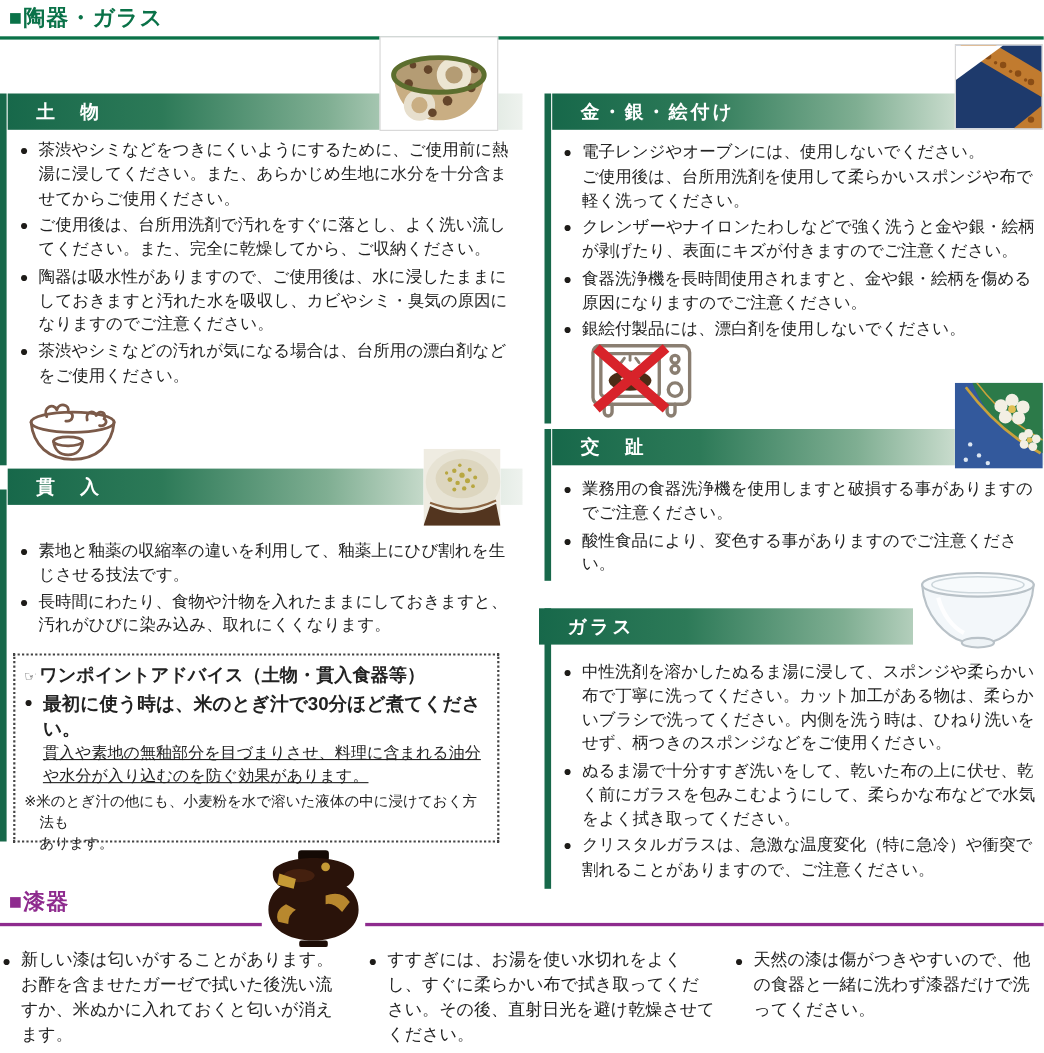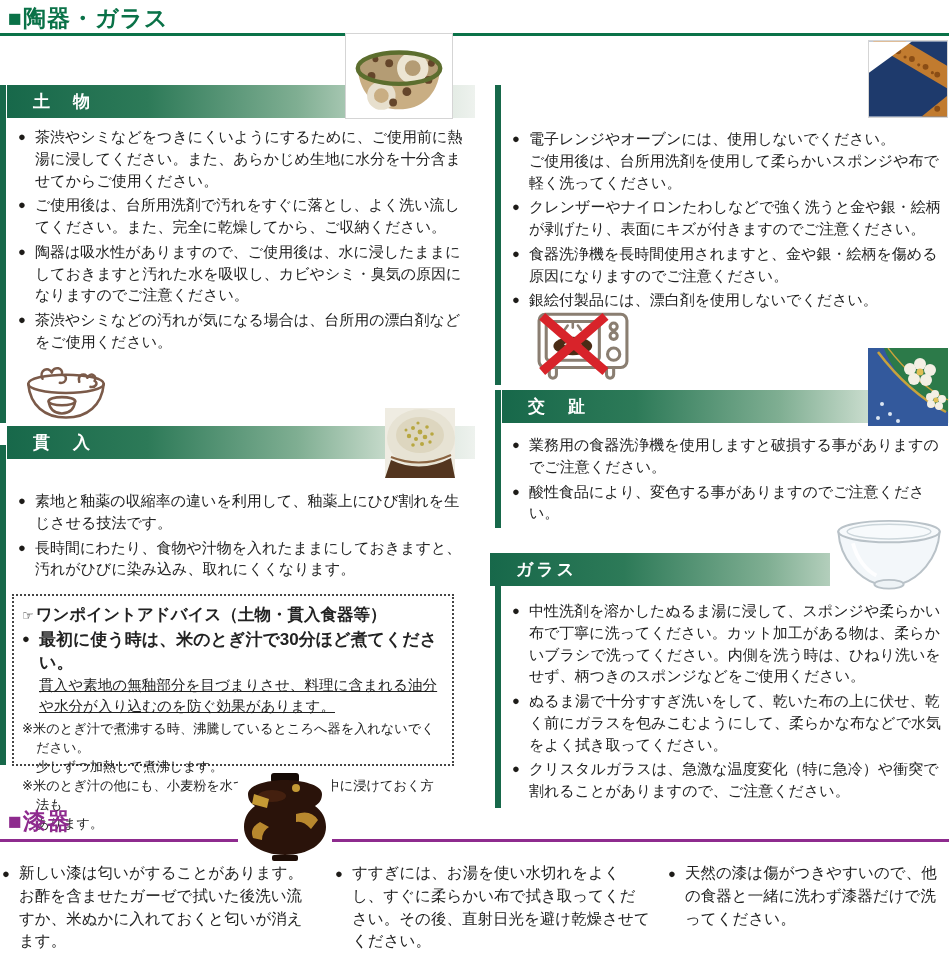--- a/index.html
+++ b/index.html
@@ -1,21 +1,21 @@
 <!DOCTYPE html>
 <html><head>
 <meta charset="utf-8">
 <style>
   html,body{margin:0;padding:0;background:#fff;}
   .page{
     position:relative;width:949px;height:957px;background:#fff;overflow:hidden;
     font-family:"Liberation Sans","DejaVu Sans",sans-serif;color:#222;
   }
   
-  .main-title{position:absolute;font-size:23px;font-weight:bold;letter-spacing:1px;}
+  .main-title{position:absolute;font-size:20px;font-weight:bold;letter-spacing:1px;}
   .title-green{left:8px;top:3px;color:#0a7248;}
   .title-purple{left:8px;top:806px;color:#8e2b8e;}
   .rule{position:absolute;left:0;width:949px;height:3px;}
   .rule-green{top:33px;background:#0a7248;}
   .rule-purple{top:839px;background:#8e2b8e;}
   
   .sec-header{
     position:absolute;height:33px;line-height:33px;
     background:linear-gradient(90deg,#17684a 0%,#2d7a58 30%,#7fae92 62%,#c9dccd 82%,#eef2ee 100%);
     color:#fff;font-weight:bold;font-size:17px;letter-spacing:3px;padding-left:26px;box-sizing:border-box;
@@ -147,27 +147,28 @@
   <div class="advice">
     <div class="advice-title-row">
       <span class="hand">☞</span>
       <span>ワンポイントアドバイス（土物・貫入食器等）</span>
     </div>
     <div class="bullet point">
       <span class="bm">●</span>
       <p>最初に使う時は、米のとぎ汁で30分ほど煮てください。</p>
     </div>
     <p class="advice-detail">貫入や素地の無釉部分を目づまりさせ、料理に含まれる油分や水分が入り込むのを防ぐ効果があります。</p>
-    <p class="advice-note">※米のとぎ汁で煮沸する時、沸騰しているところへ器を入れないでください。
-少しずつ加熱して煮沸します。</p>
     <p class="advice-note">※米のとぎ汁の他にも、小麦粉を水で溶いた液体の中に浸けておく方法も
 あります。</p>
   </div>
 
   <div class="vbar" style="left:495px;top:85px;height:300px;"></div>
+  <div class="sec-header" style="left:502px;top:85px;width:447px;">
+    <span>金・銀・絵付け</span>
+  </div>
 
   <div class="photo boxed" style="left:868px;top:40px;width:80px;height:78px;">
     <svg viewBox="0 0 80 77">
       <rect width="80" height="77" fill="#1e3a6c"></rect>
       <path d="M8,-6 L86,40" stroke="#c17b2f" stroke-width="20" fill="none"></path>
       <g fill="#8a4d15">
         <circle cx="30" cy="10" r="3"></circle>
           <circle cx="44" cy="18" r="3"></circle>
           <circle cx="58" cy="26" r="3"></circle>
           <circle cx="70" cy="34" r="3"></circle>

